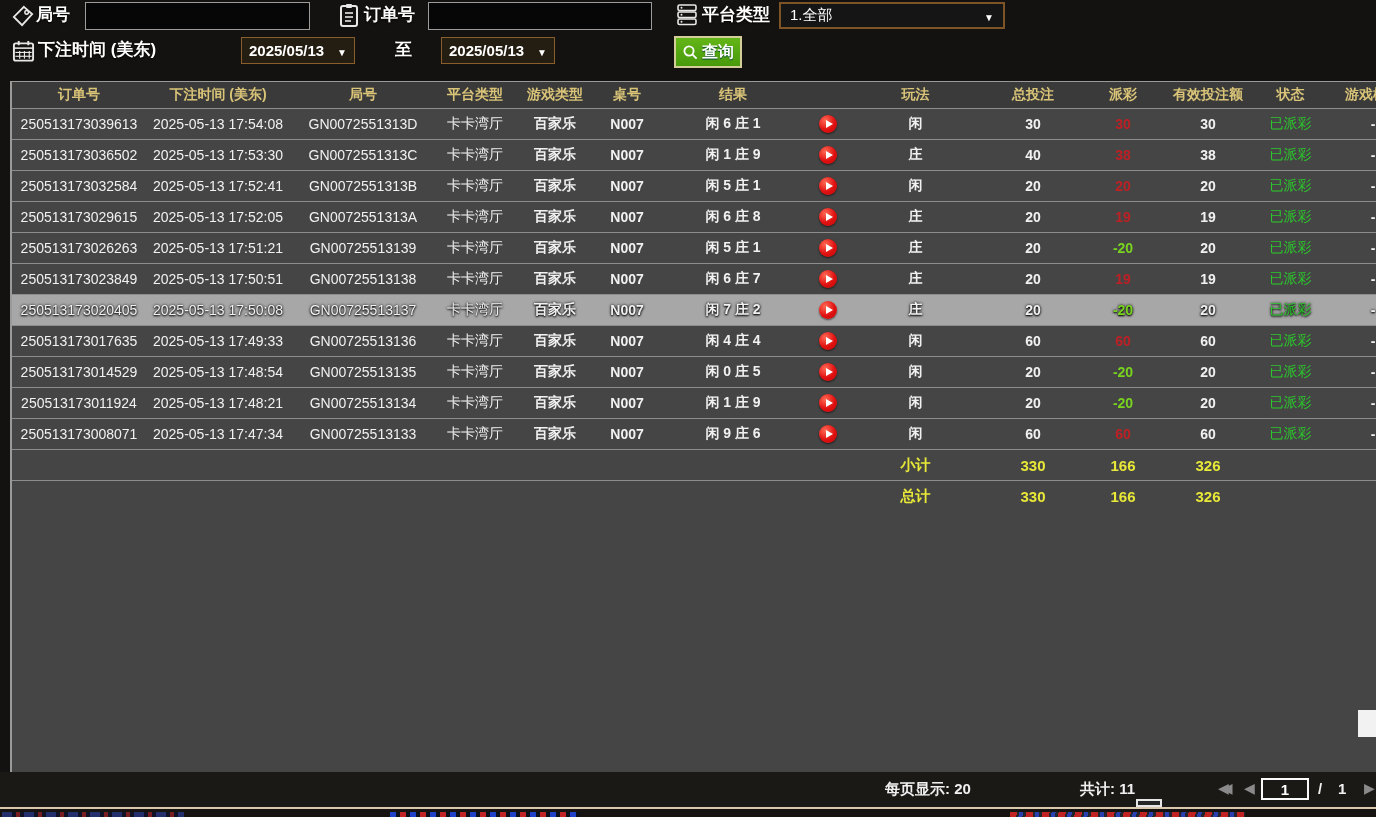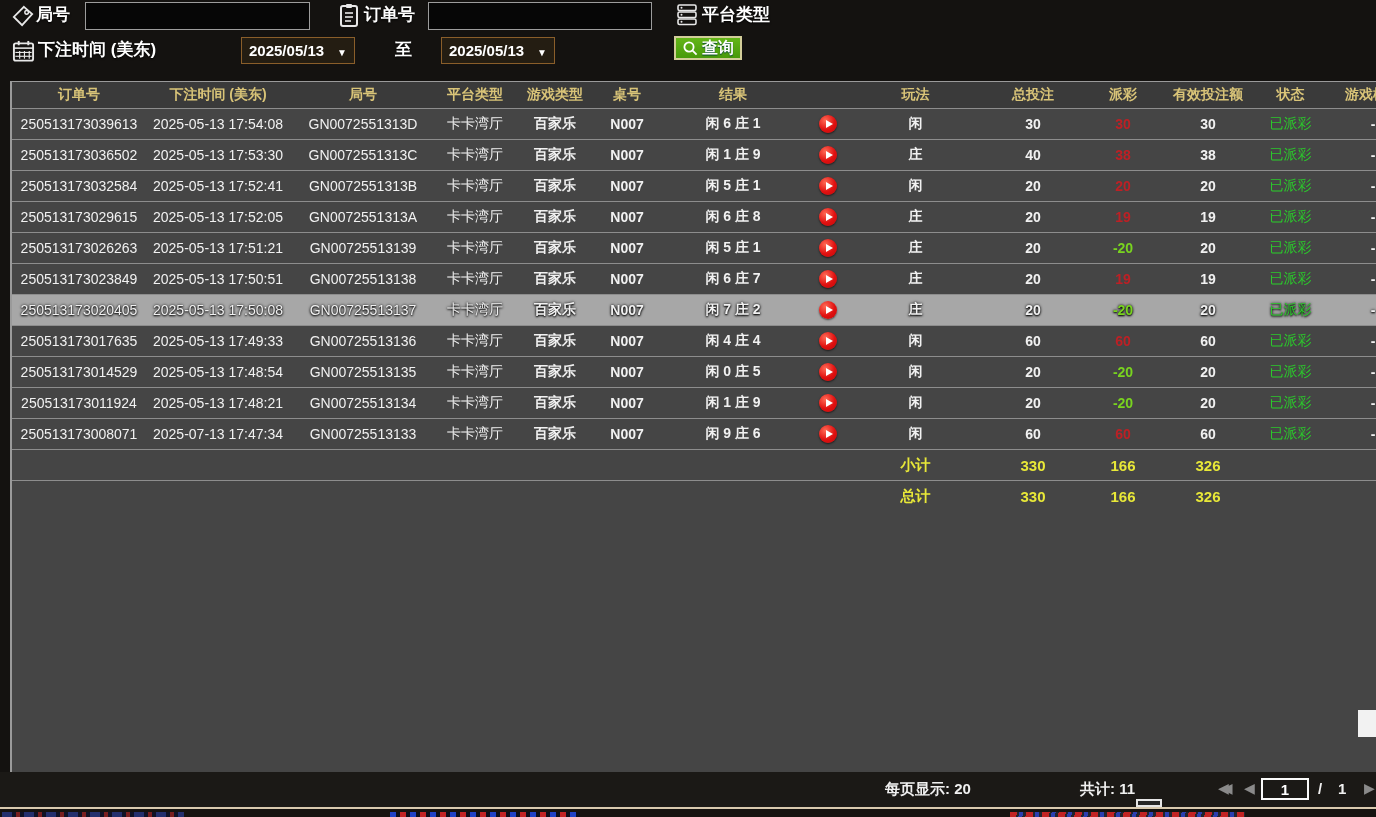--- a/index.html
+++ b/index.html
@@ -23,21 +23,21 @@
     background:#151515;border:2px solid #7d5426;color:#fff;font-size:15px;
     display:flex;align-items:center;justify-content:space-between;padding:0 9px;cursor:default;
   }
   .datebox{
     position:absolute;top:37px;width:114px;height:27px;box-sizing:border-box;
     background:#241d12;border:1px solid #8a5e2a;color:#fff;font-size:15px;font-weight:bold;
     display:flex;align-items:center;justify-content:center;gap:13px;cursor:default;
   }
   .icon-down::after{content:"▼";font-size:10px;color:#fff;}
   .search-btn{
-    position:absolute;left:674px;top:36px;width:68px;height:24px;box-sizing:border-box;
+    position:absolute;left:674px;top:36px;width:68px;height:32px;box-sizing:border-box;
     background:linear-gradient(#63b517,#489a0b);border:2px solid #d2cd99;
     color:#fff;font-weight:bold;font-size:16px;display:flex;align-items:center;
     justify-content:center;gap:3px;cursor:pointer;text-shadow:0 1px 1px #043;
   }
   
   .table{
     position:absolute;left:10px;top:81px;width:1366px;height:691px;
     background:#454545;border-left:2px solid #9a9a9a;border-top:1px solid #9a9a9a;
     box-sizing:border-box;overflow:hidden;
   }
@@ -121,20 +121,24 @@
     <svg width="22" height="25" viewBox="0 0 22 25">
       <rect x="2" y="3" width="18" height="5.5" rx="1.5" fill="none" stroke="#e8e8e8" stroke-width="1.6"></rect>
       <rect x="2" y="10" width="18" height="5.5" rx="1.5" fill="none" stroke="#e8e8e8" stroke-width="1.6"></rect>
       <rect x="2" y="17" width="18" height="5.5" rx="1.5" fill="none" stroke="#e8e8e8" stroke-width="1.6"></rect>
       <circle cx="5.5" cy="5.8" r="1" fill="#e8e8e8"></circle>
       <circle cx="5.5" cy="12.8" r="1" fill="#e8e8e8"></circle>
       <circle cx="5.5" cy="19.8" r="1" fill="#e8e8e8"></circle>
     </svg>
   </span>
   <span class="lbl" style="left:702px;top:3px;">平台类型</span>
+  <div class="dropdown">
+    <span>1.全部</span>
+    <span class="icon-down"></span>
+  </div>
 
   <span class="f-icon" style="left:12px;top:39px;">
     <svg width="23" height="24" viewBox="0 0 24 24">
       <rect x="2" y="4" width="20" height="18" rx="2" fill="none" stroke="#e8e8e8" stroke-width="2"></rect>
       <line x1="7" y1="1.5" x2="7" y2="6" stroke="#e8e8e8" stroke-width="2"></line>
       <line x1="17" y1="1.5" x2="17" y2="6" stroke="#e8e8e8" stroke-width="2"></line>
       <line x1="2" y1="9" x2="22" y2="9" stroke="#e8e8e8" stroke-width="1.6"></line>
       <line x1="8" y1="12" x2="8" y2="20" stroke="#e8e8e8" stroke-width="1.2"></line>
       <line x1="13" y1="12" x2="13" y2="20" stroke="#e8e8e8" stroke-width="1.2"></line>
       <line x1="18" y1="12" x2="18" y2="20" stroke="#e8e8e8" stroke-width="1.2"></line>
@@ -358,21 +362,21 @@
         </span>
         <span class="cell c9 bold">闲</span>
         <span class="cell c10 bold">20</span>
         <span class="cell c11 lose">-20</span>
         <span class="cell c12 bold">20</span>
         <span class="cell c13 status">已派彩</span>
         <span class="cell c14 bold">-</span>
       </div>
       <div class="trow">
         <span class="cell c1">250513173008071</span>
-        <span class="cell c2">2025-07-13 17:47:34</span>
+        <span class="cell c2">2025-05-13 17:47:34</span>
         <span class="cell c3">GN00725513133</span>
         <span class="cell c4">卡卡湾厅</span>
         <span class="cell c5 bold">百家乐</span>
         <span class="cell c6 bold">N007</span>
         <span class="cell c7 bold">闲 9 庄 6</span>
         <span class="cell c8">
           <div class="play-btn"></div>
         </span>
         <span class="cell c9 bold">闲</span>
         <span class="cell c10 bold">60</span>

